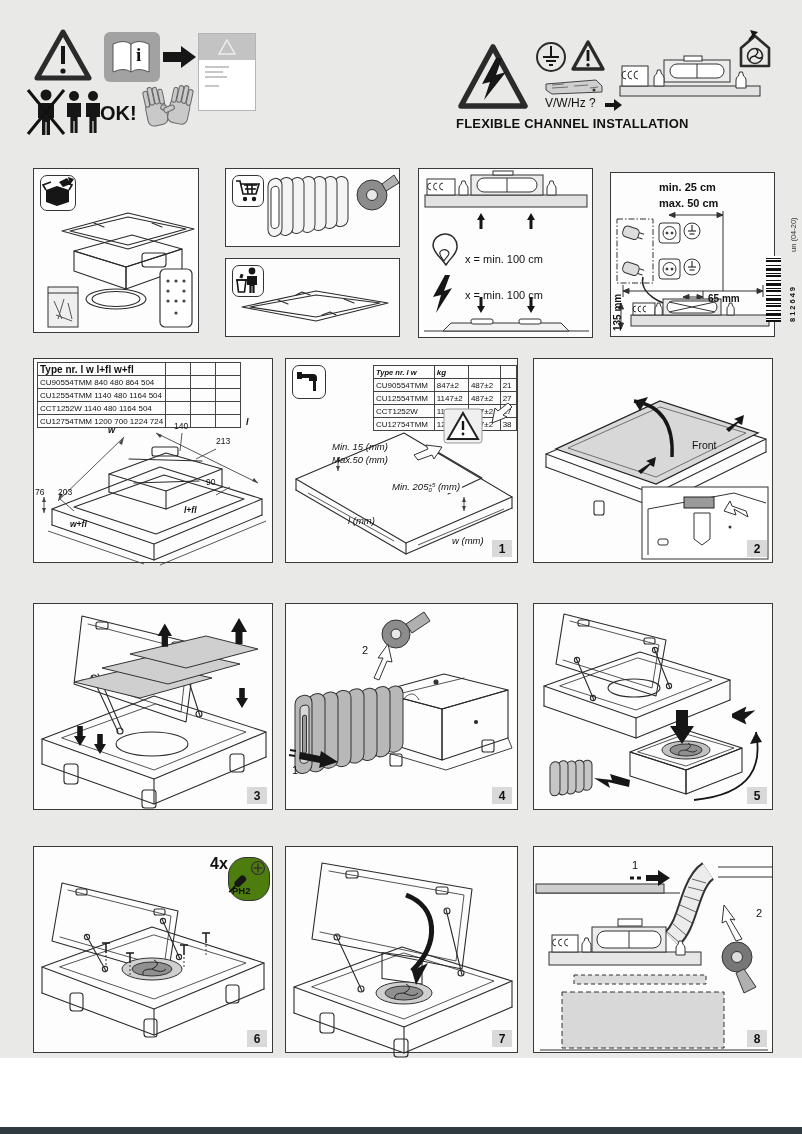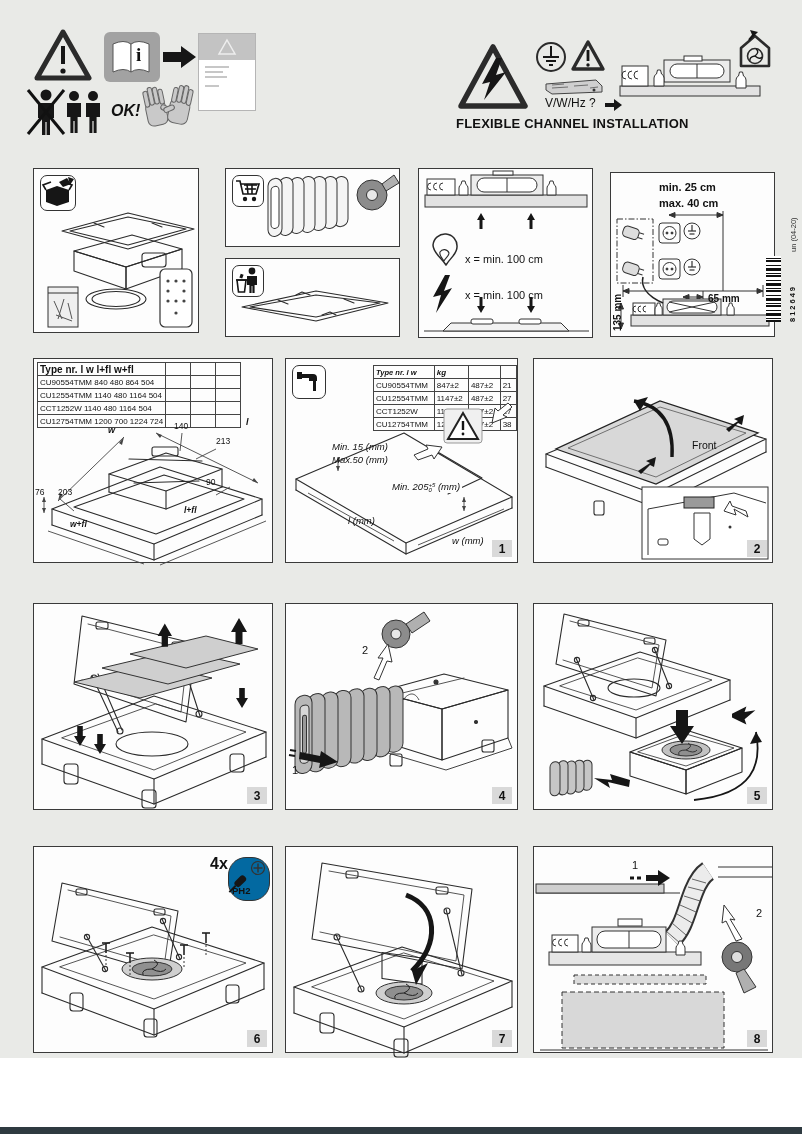--- a/index.html
+++ b/index.html
@@ -63,21 +63,21 @@
       </g>
   </svg>
   <svg style="left:64px;top:90px" width="40" height="48">
     <g class="dark">
         <circle cx="10" cy="6" r="5"></circle>
       <path d="M3,13 h14 v14 h-3.4 v16 h-3 v-12 h-1.2 v12 H6.4 V27 H3 z"></path>
       <circle cx="29" cy="6" r="5"></circle>
       <path d="M22,13 h14 v14 h-3.4 v16 h-3 v-12 h-1.2 v12 H25.4 V27 H22 z"></path>
       </g>
   </svg>
-  <span class="lbl" style="left:111px;top:102px;font-weight:bold;font-size:16px;font-style:italic;">OK!</span>
+  <span class="lbl" style="left:100px;top:102px;font-weight:bold;font-size:20px;">OK!</span>
   <svg style="left:136px;top:80px" width="64" height="52">
     <g fill="#c9c9c9" stroke="#666" stroke-width="1">
       <g transform="translate(6,12) rotate(-12)">
         <rect x="0" y="12" width="20" height="24" rx="6"></rect>
         <rect x="0.5" y="0" width="4.4" height="16" rx="2.2"></rect>
           <rect x="5.5" y="-3" width="4.4" height="18" rx="2.2"></rect>
         <rect x="10.5" y="-2" width="4.4" height="17" rx="2.2"></rect>
           <rect x="15.5" y="1" width="4.4" height="15" rx="2.2"></rect>
         <rect x="17" y="16" width="11" height="5" rx="2.5" transform="rotate(35 17 16)"></rect>
       </g>
@@ -288,21 +288,21 @@
       <polygon points="24,162 150,162 142,154 32,154" fill="#f2f2f2" stroke="#333"></polygon>
       <rect x="52" y="150" width="22" height="5" rx="2" fill="#fff" stroke="#333"></rect>
       <rect x="100" y="150" width="22" height="5" rx="2" fill="#fff" stroke="#333"></rect>
     </svg>
     <span class="lbl" style="left:46px;top:84px;font-size:11px;">x = min. 100 cm</span>
     <span class="lbl" style="left:46px;top:120px;font-size:11px;">x = min. 100 cm</span>
   </div>
 
   <div class="panel" style="left:610px;top:172px;width:165px;height:165px;">
     <span class="lbl" style="left:48px;top:8px;font-weight:bold;font-size:11px;">min. 25 cm</span>
-    <span class="lbl" style="left:48px;top:24px;font-weight:bold;font-size:11px;">max. 40 cm</span>
+    <span class="lbl" style="left:48px;top:24px;font-weight:bold;font-size:11px;">max. 50 cm</span>
     <svg width="165" height="165">
       <g stroke="#333">
           <line x1="58" y1="42" x2="112" y2="42"></line>
         <polygon points="58,42 64,39.5 64,44.5" fill="#333"></polygon>
           <polygon points="112,42 106,39.5 106,44.5" fill="#333"></polygon>
         <line x1="112" y1="38" x2="112" y2="118" stroke-dasharray="none"></line>
         </g>
       <g fill="none" stroke="#333">
         <rect x="48" y="50" width="21" height="20" rx="3"></rect>
           <circle cx="58.5" cy="60" r="6.5"></circle>
@@ -719,21 +719,21 @@
           <rect x="-2" y="0" width="10" height="34" rx="5"></rect>
         </g>
       </g>
       <polygon points="96,176 76,170 78,176 60,174 76,184 74,178 95,183" class="dark"></polygon>
     </svg>
     <div class="badge">5</div>
   </div>
 
   <div class="panel" style="left:33px;top:846px;width:240px;height:207px;">
     <span class="lbl" style="left:176px;top:8px;font-weight:bold;font-size:16px;">4x</span>
-    <div style="position:absolute;left:194px;top:10px;width:42px;height:44px;border:1.6px solid #333;border-radius:18px;background:#0369a1;box-sizing:border-box;">
+    <div style="position:absolute;left:194px;top:10px;width:42px;height:44px;border:1.6px solid #333;border-radius:18px;background:#4d7c0f;box-sizing:border-box;">
       <svg width="39" height="41">
         <circle cx="29" cy="10" r="6.5" fill="none" stroke="#333" stroke-width="1.2"></circle>
         <g stroke="#333" stroke-width="1.4">
             <line x1="29" y1="5.5" x2="29" y2="14.5"></line>
             <line x1="24.5" y1="10" x2="33.5" y2="10"></line>
           </g>
         <g transform="rotate(45 12 26)">
           <rect x="6" y="18" width="7" height="13" rx="3" class="dark"></rect>
           <rect x="8.5" y="31" width="2" height="9" class="dark"></rect>
         </g>

